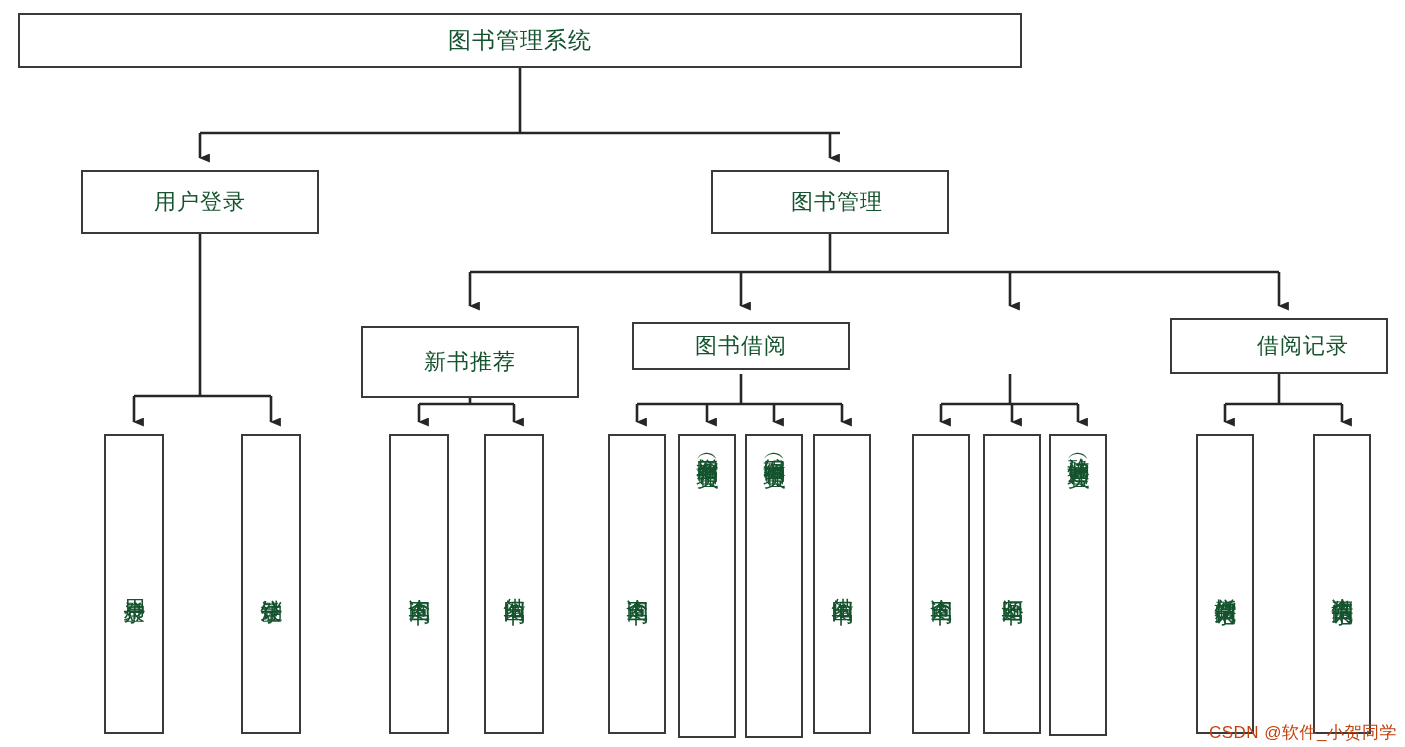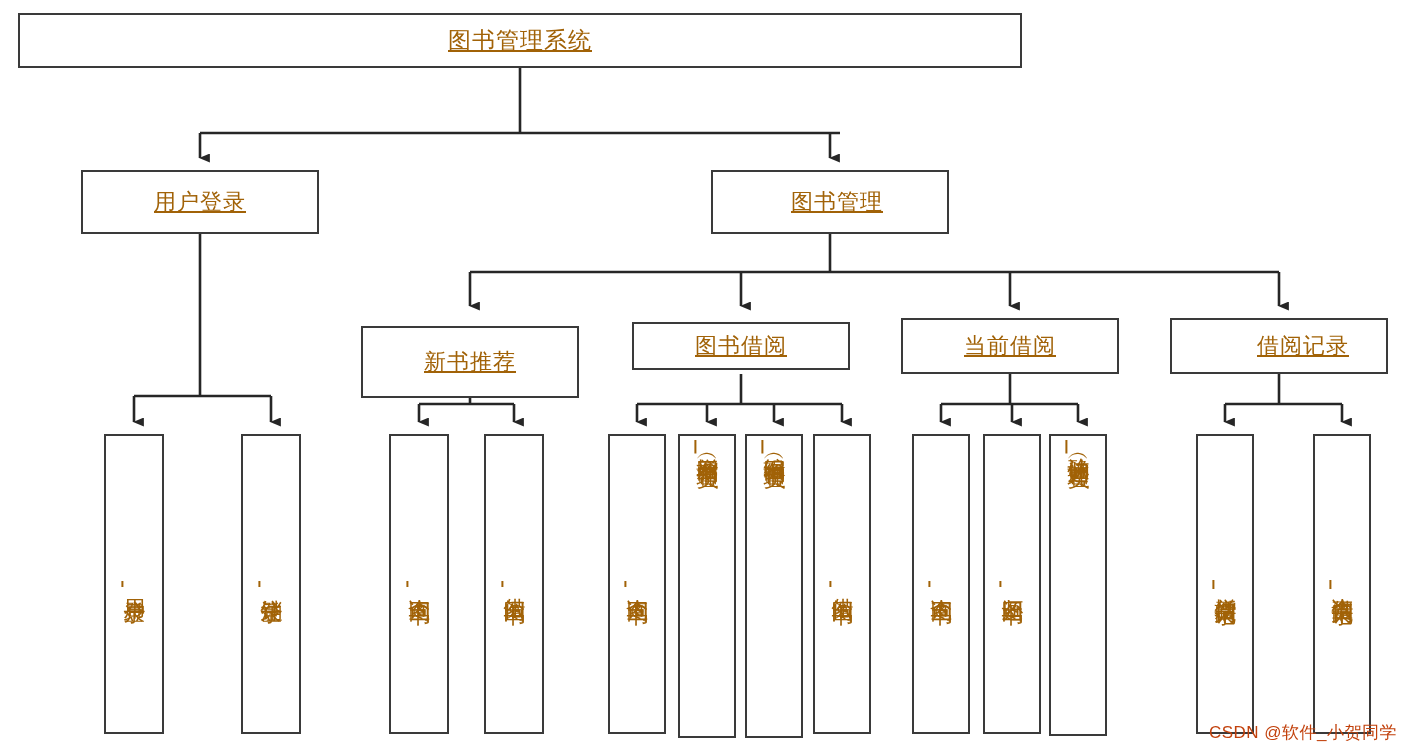--- a/index.html
+++ b/index.html
@@ -19,22 +19,21 @@
     pointer-events:none;
   }
   .node{
     position:absolute;
     box-sizing:border-box;
     background:#ffffff;
     border:2.5px solid #3a3a3a;
     display:flex;
     align-items:center;
     justify-content:center;
-    color:#a16207;
-    text-decoration:underline;
+    color:#14532d;
   }
   .node.h{
     font-size:22px;
     letter-spacing:1px;
   }
   .node.root{
     font-size:23px;
   }
   .leaf{
     writing-mode:vertical-rl;
@@ -110,21 +109,20 @@
     </g>
   </svg>
 
   <div class="node root h" style="left:18px;top:13px;width:1004px;height:55px;">图书管理系统</div>
 
   <div class="node h" style="left:81px;top:170px;width:238px;height:64px;">用户登录</div>
   <div class="node h" style="left:711px;top:170px;width:238px;height:64px;padding-left:14px;">图书管理</div>
 
   <div class="node h" style="left:361px;top:326px;width:218px;height:72px;">新书推荐</div>
   <div class="node h" style="left:632px;top:322px;width:218px;height:48px;text-align:right;">图书借阅</div>
-  <div class="node h" style="left:901px;top:318px;width:218px;height:56px;">当前借阅</div>
   <div class="node h" style="left:1170px;top:318px;width:218px;height:56px;padding-left:48px;">借阅记录</div>
 
   <div class="node" style="left:104px;top:434px;width:60px;height:300px;">
     <span class="leaf txt">用户登录</span>
   </div>
   <div class="node" style="left:241px;top:434px;width:60px;height:300px;">
     <span class="leaf txt">注销登录</span>
   </div>
   <div class="node" style="left:389px;top:434px;width:60px;height:300px;">
     <span class="leaf txt">查询图书</span>

